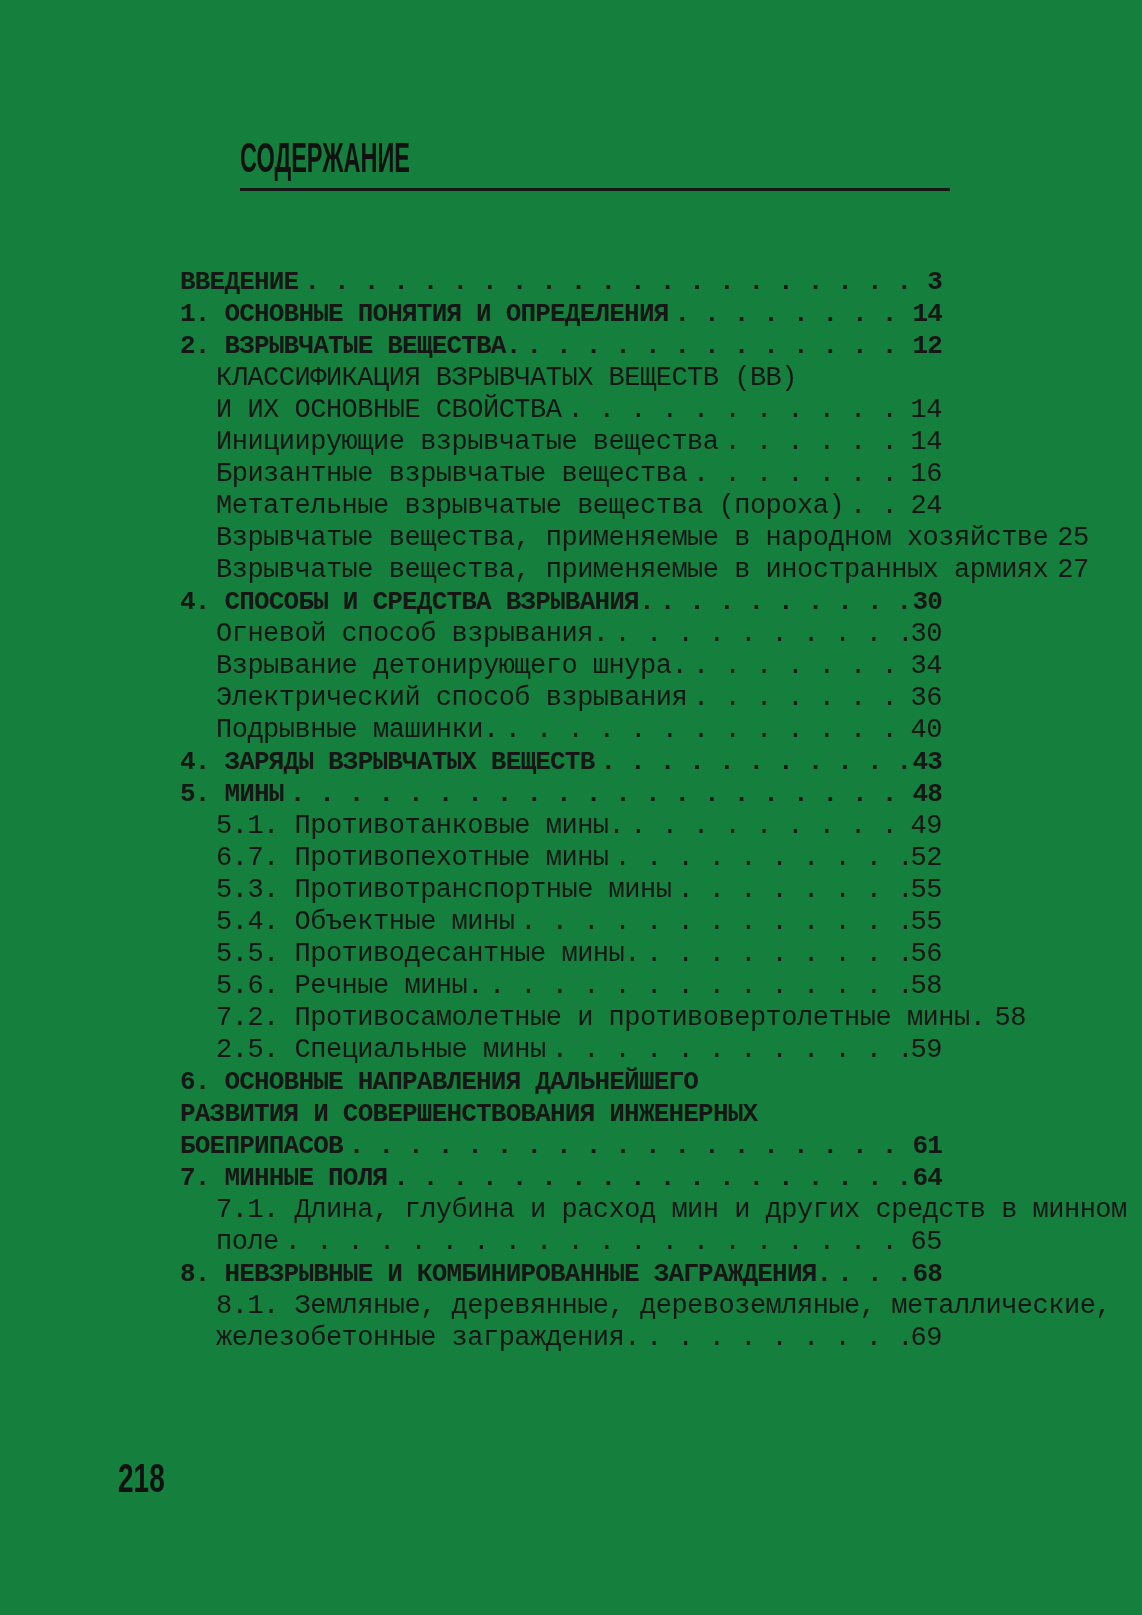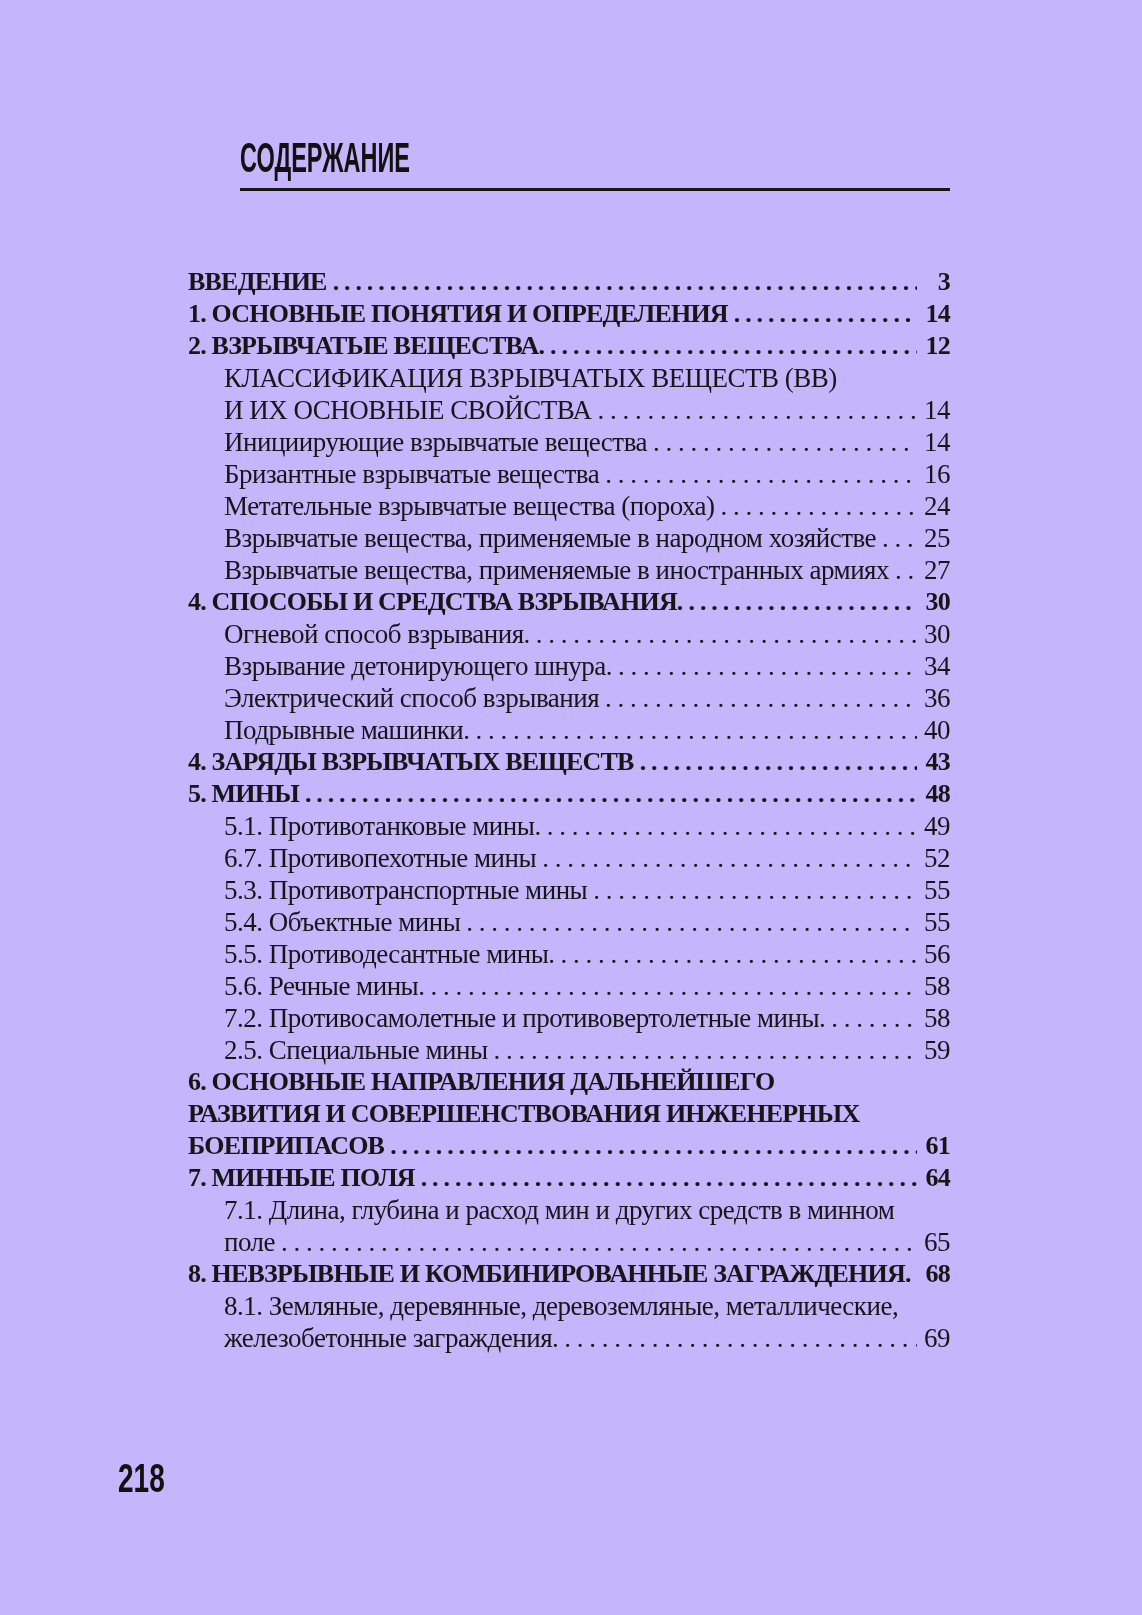--- a/index.html
+++ b/index.html
@@ -4,21 +4,21 @@
 <style>
   html, body { margin: 0; padding: 0; }
   body {
     width: 1142px; height: 1615px;
     background: #ffffff;
     font-family: "Liberation Serif", serif;
   }
   .sheet {
     position: relative;
     width: 1142px; height: 1615px;
-    background: #c4b5fd;
+    background: #15803d;
     overflow: hidden;
     color: #161616;
   }
   .page-title {
     position: absolute;
     left: 240px; top: 137px;
     font-family: "Liberation Sans", sans-serif;
     font-weight: bold;
     font-size: 42px;
     line-height: 1;
@@ -28,22 +28,23 @@
     color: #111111;
   }
   .title-rule {
     position: absolute;
     left: 240px; top: 188px;
     width: 710px; height: 3px;
     background: #161616;
   }
   .toc {
     position: absolute;
-    left: 188px; top: 266px;
+    left: 180px; top: 266px;
     width: 762px;
+    font-family: Liberation Mono, monospace;
   }
   .row {
     display: flex;
     line-height: 32px;
     font-size: 27px;
     letter-spacing: -0.5px;
   }
   .row.lvl1 { padding-left: 36px; }
   .row.bold {
     font-weight: bold;

